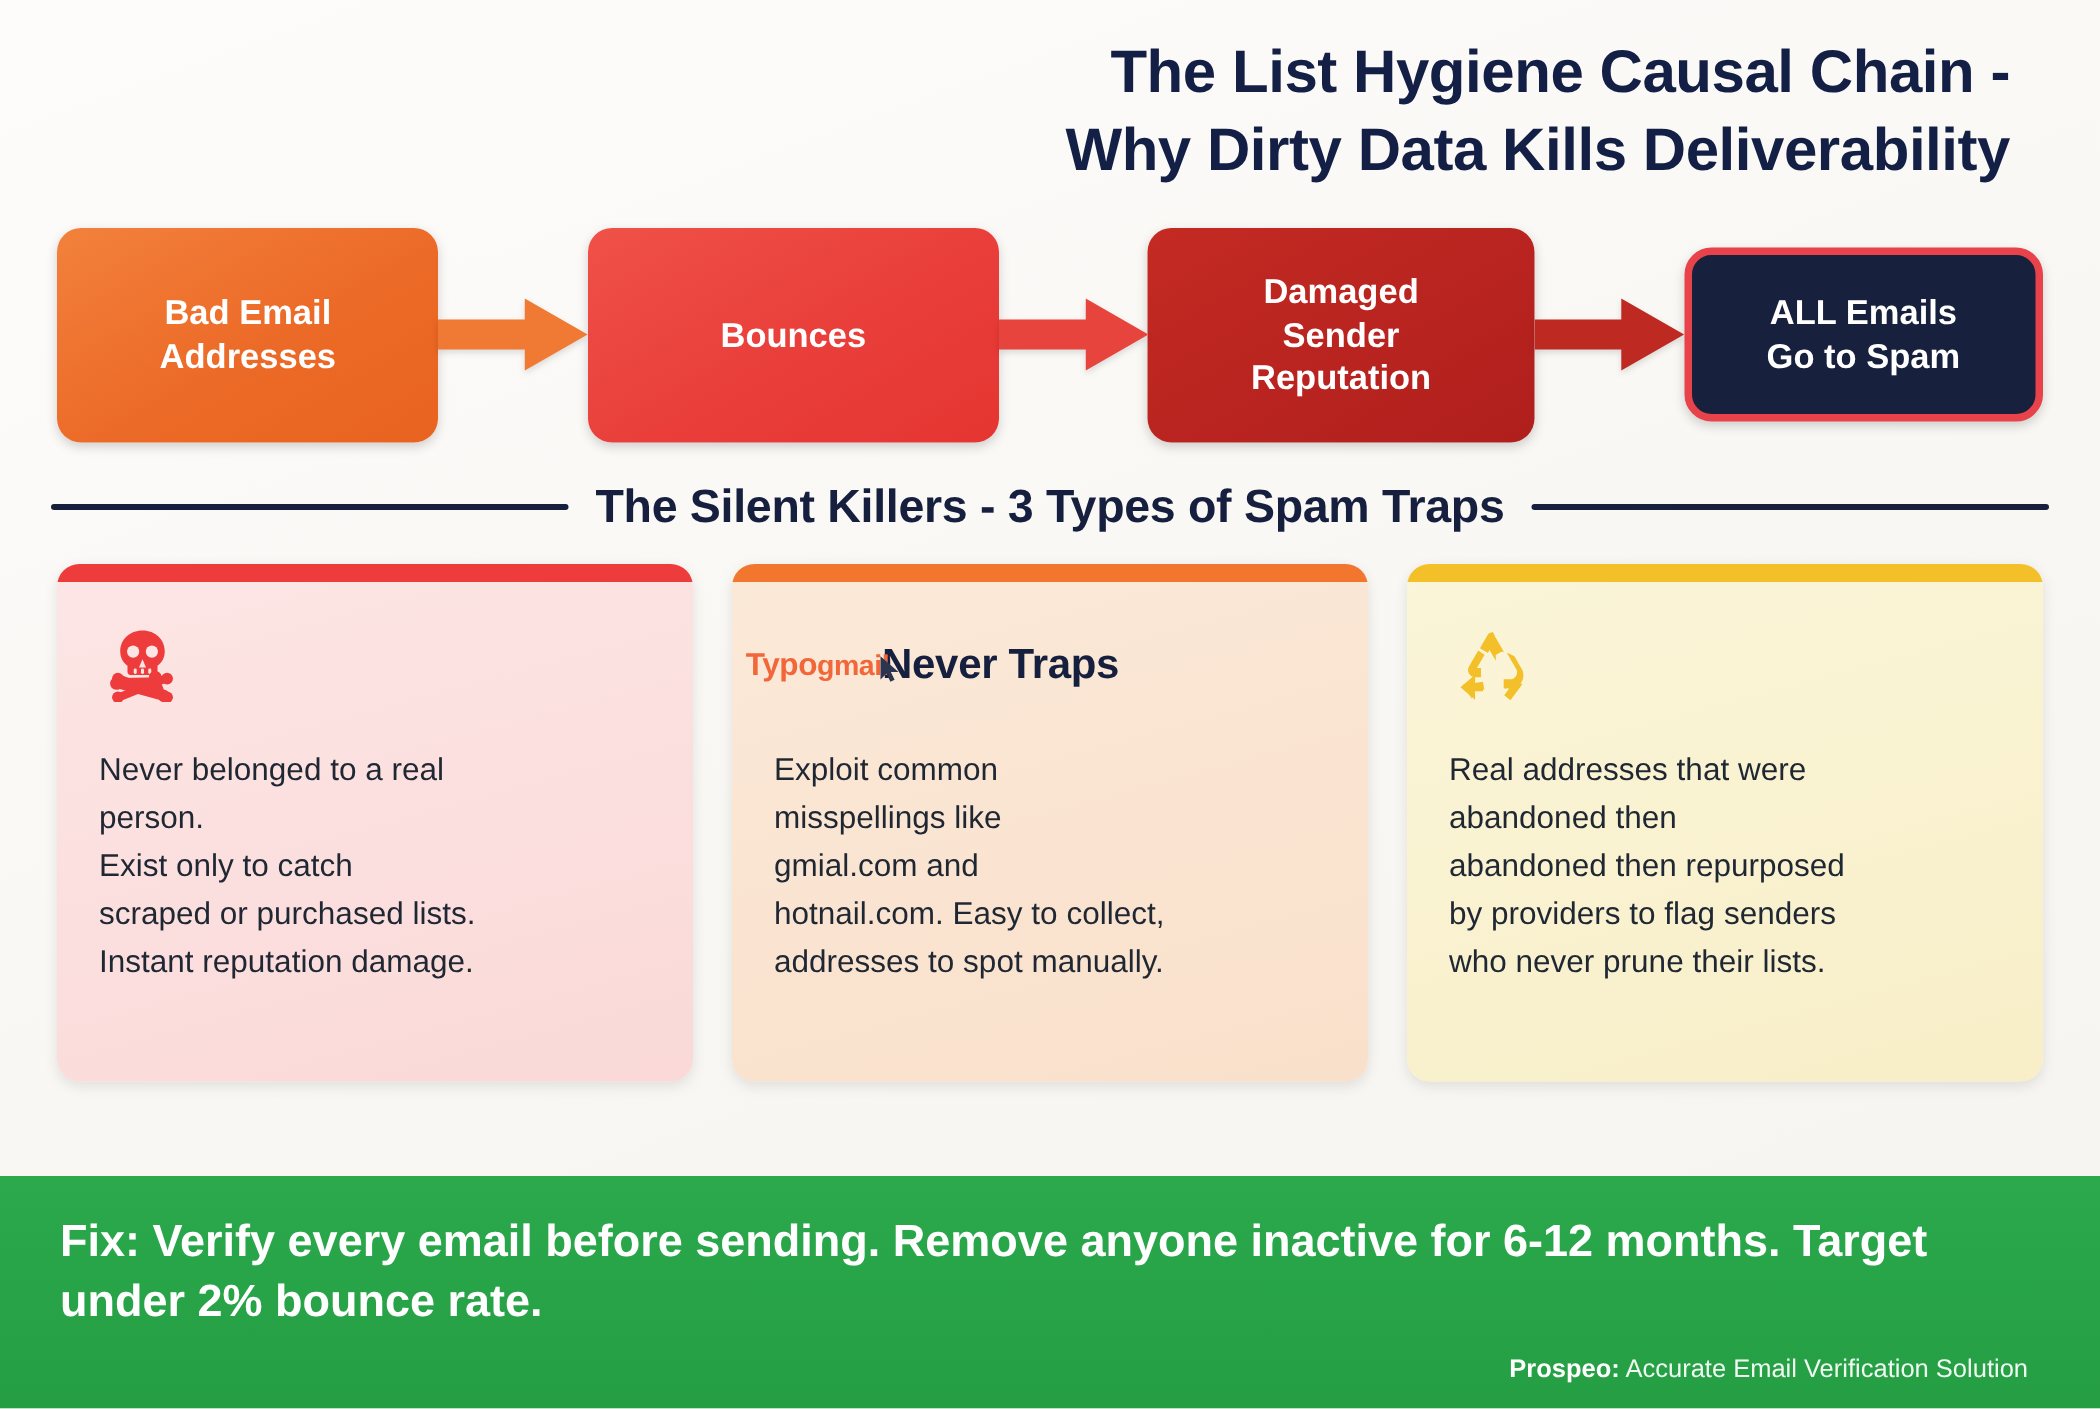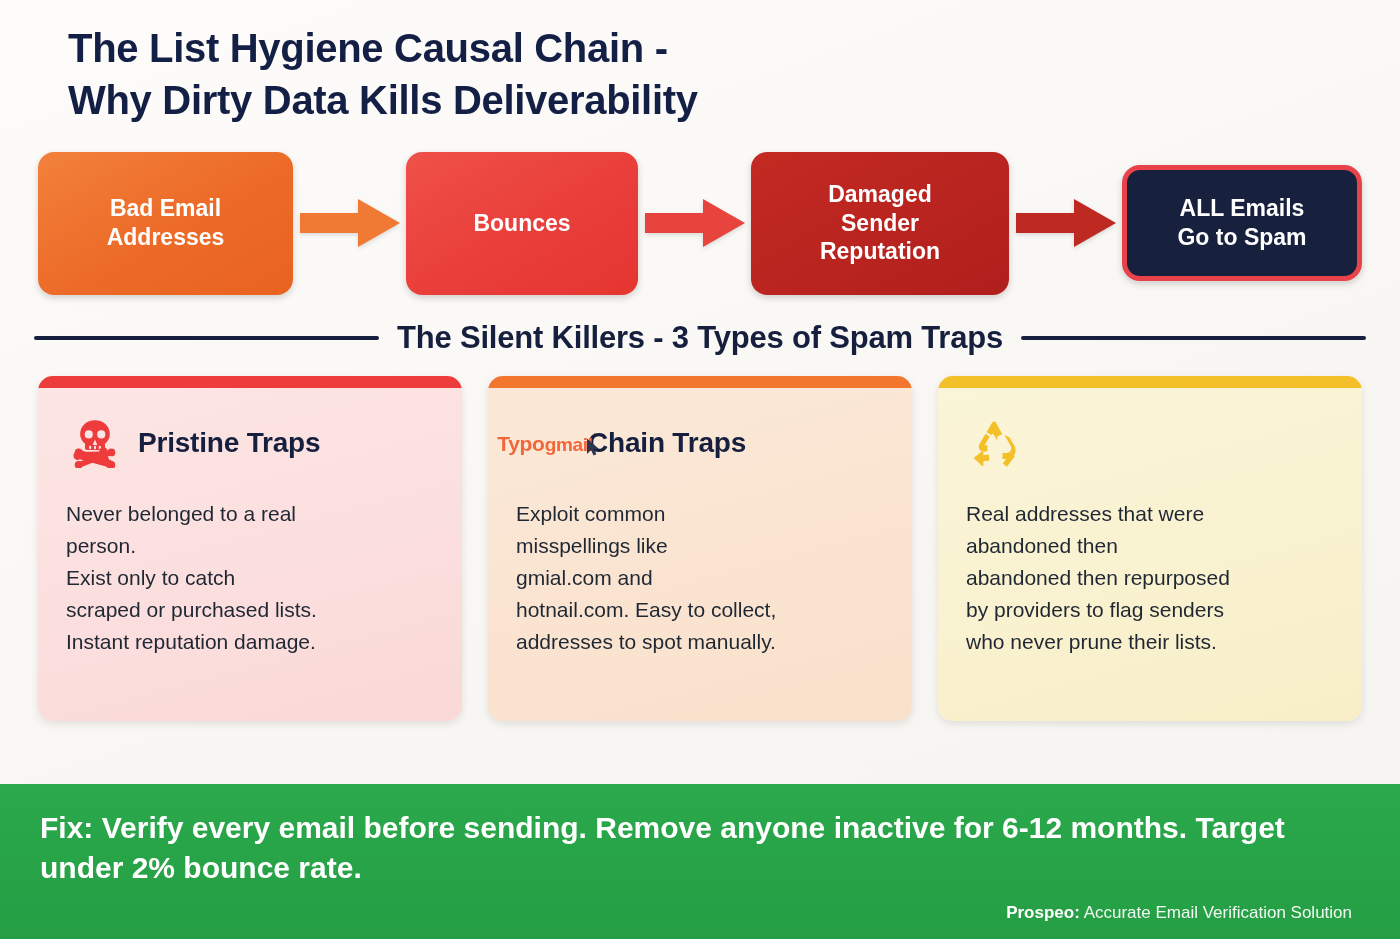--- a/index.html
+++ b/index.html
@@ -21,21 +21,21 @@
     width: 1400px;
     height: 939px;
     background: linear-gradient(160deg, #FDFCFA 0%, #F8F7F4 55%, #F6F4F0 100%);
     display: flex;
     flex-direction: column;
   }
 
   
   .title-block {
     padding: 22px 60px 0 68px;
-    text-align: left;
+    text-align: right;
   }
   .title-line {
     font-size: 40px;
     font-weight: bold;
     color: #131F44;
     line-height: 1.30;
     letter-spacing: -0.3px;
   }
 
   
@@ -60,21 +60,21 @@
     padding: 10px 12px;
     box-sizing: border-box;
   }
   .chain-box .box-text { display: block; white-space: pre-line; }
 
   .box-bad {
     width: 255px; height: 143px;
     background: linear-gradient(150deg, #F2813C 0%, #EC6A27 55%, #E8631F 100%);
   }
   .box-bounces {
-    width: 232px; height: 143px;
+    width: 274px; height: 143px;
     background: linear-gradient(150deg, #EF5148 0%, #E93E3A 55%, #E53531 100%);
     align-items: center;
   }
   .box-damaged {
     width: 258px; height: 143px;
     background: linear-gradient(150deg, #C32A22 0%, #B92420 55%, #B01F1C 100%);
   }
   .box-spam {
     width: 240px; height: 116px;
     background: #17213D;
@@ -298,21 +298,20 @@
                 <line x1="52" y1="44" x2="12" y2="60"></line>
               </g>
               <g fill="#EE3B3B">
                 <circle cx="11" cy="44" r="5"></circle>
                   <circle cx="11" cy="60" r="5"></circle>
                 <circle cx="53" cy="44" r="5"></circle>
                   <circle cx="53" cy="60" r="5"></circle>
               </g>
             </svg>
           </span>
-          <span class="card-title">Pristine Traps</span>
         </div>
         <div class="card-desc">Never belonged to a real
 person.
 Exist only to catch
 scraped or purchased lists.
 Instant reputation damage.</div>
       </div>
     </div>
 
     <div class="card card-typo">
@@ -323,21 +322,21 @@
             <span class="typo-icon">
               <span class="t-top">Typo</span>
               <span class="t-bot">gmail</span>
               <span class="t-cursor">
                 <svg width="15" height="18" viewBox="0 0 15 18" aria-hidden="true">
                   <path d="M1 0.5 L1 16 L5 12 L7.6 17.5 L10.4 16.2 L7.9 11 L13 11 Z" fill="#2B3550"></path>
                 </svg>
               </span>
             </span>
           </span>
-          <span class="card-title">Chain Traps</span>
+          <span class="card-title">Never Traps</span>
         </div>
         <div class="card-desc">Exploit common
 misspellings like
 gmial.com and
 hotnail.com. Easy to collect,
 addresses to spot manually.</div>
       </div>
     </div>
 
     <div class="card card-recycled">

